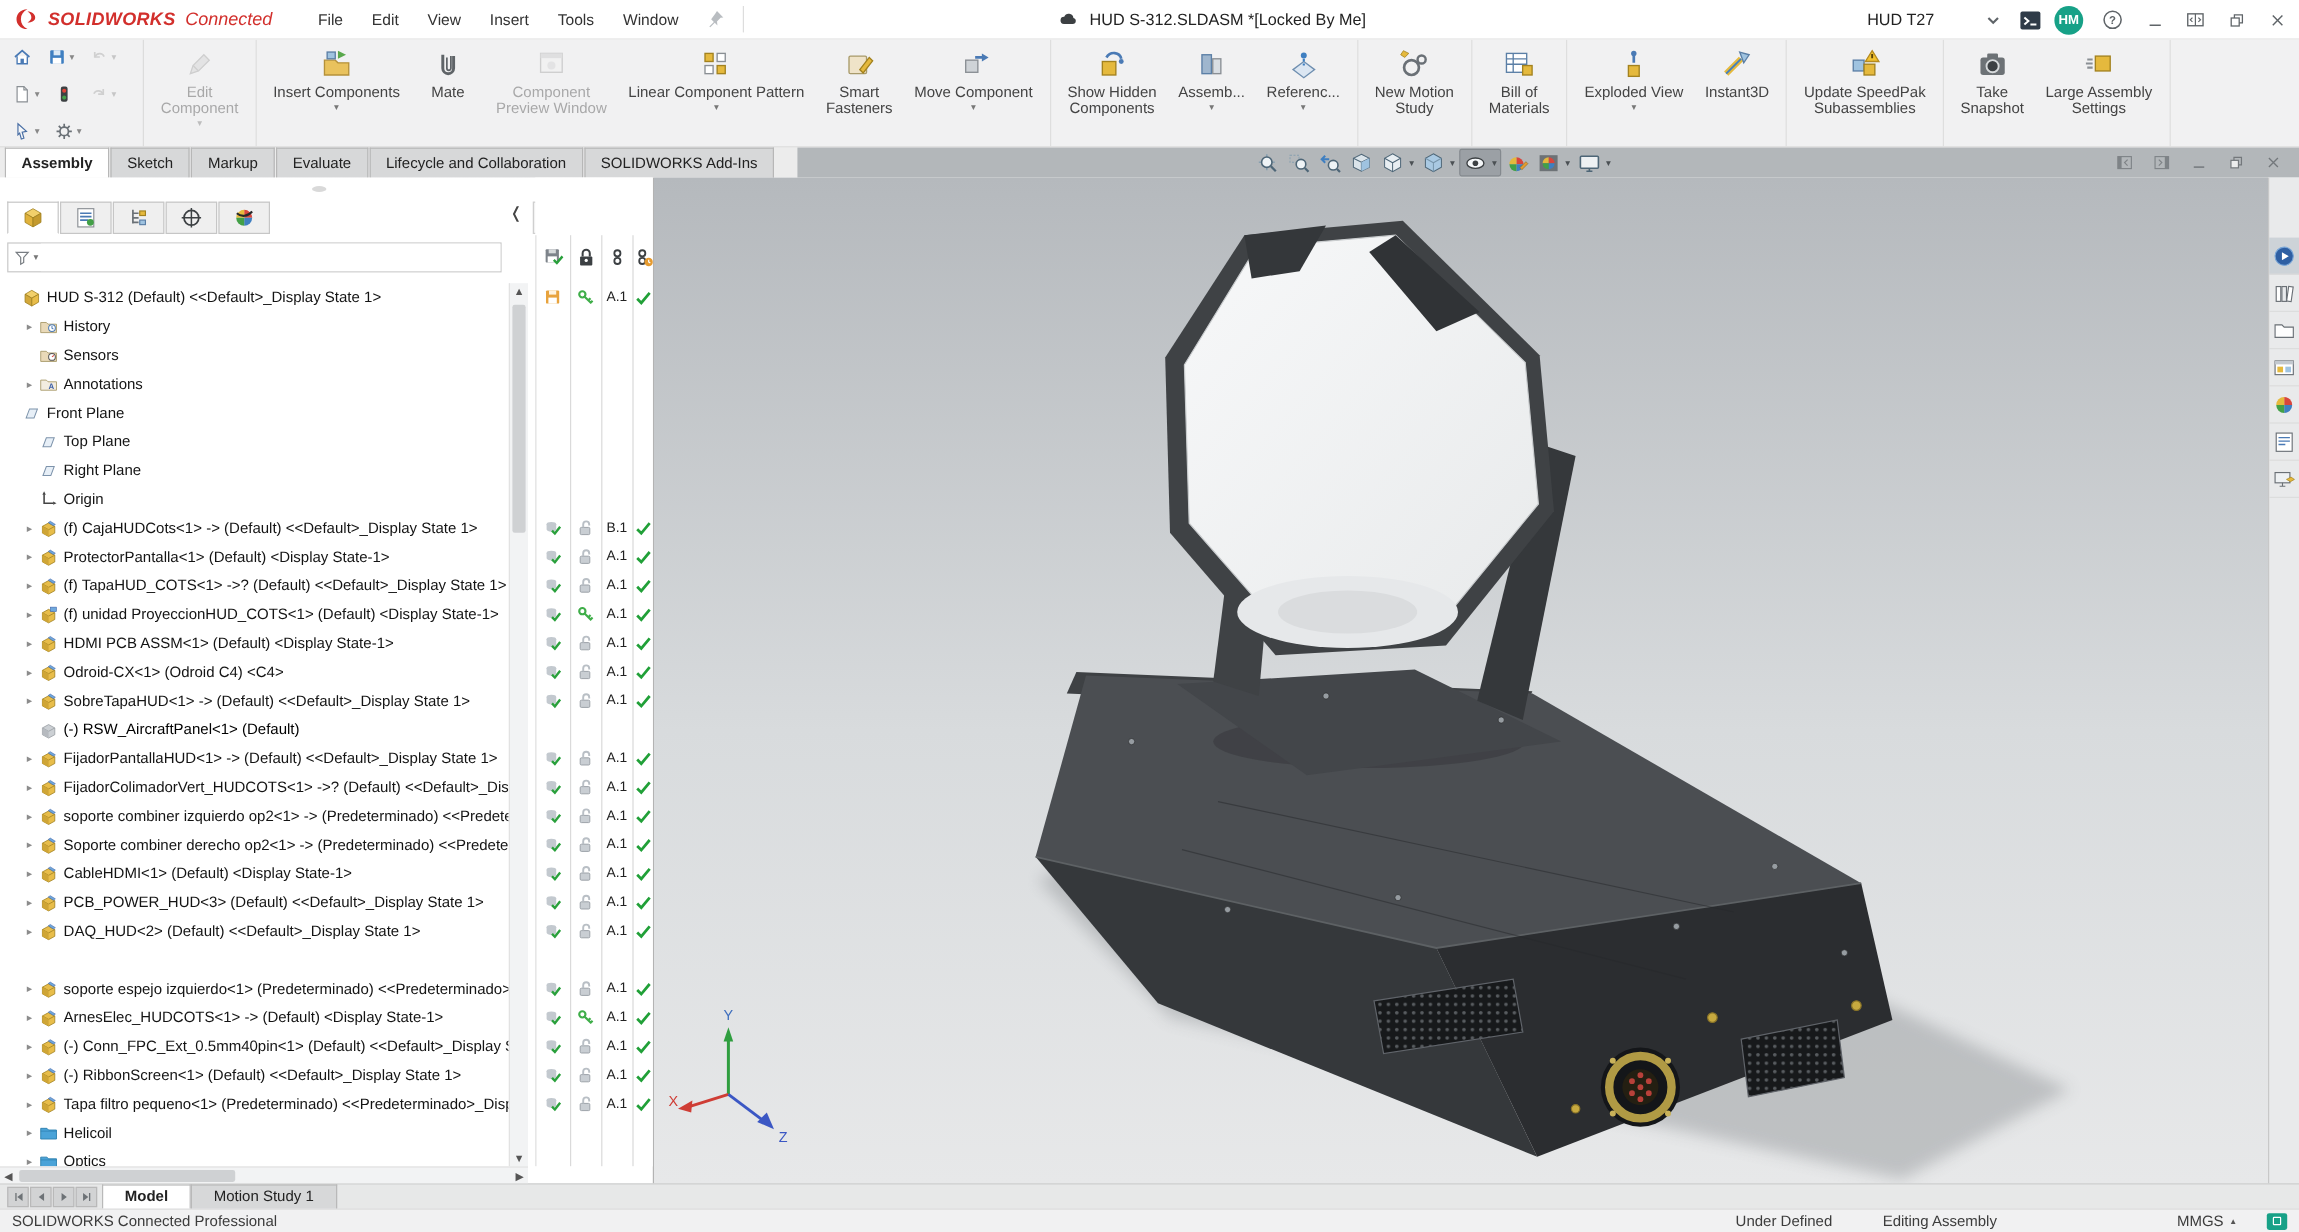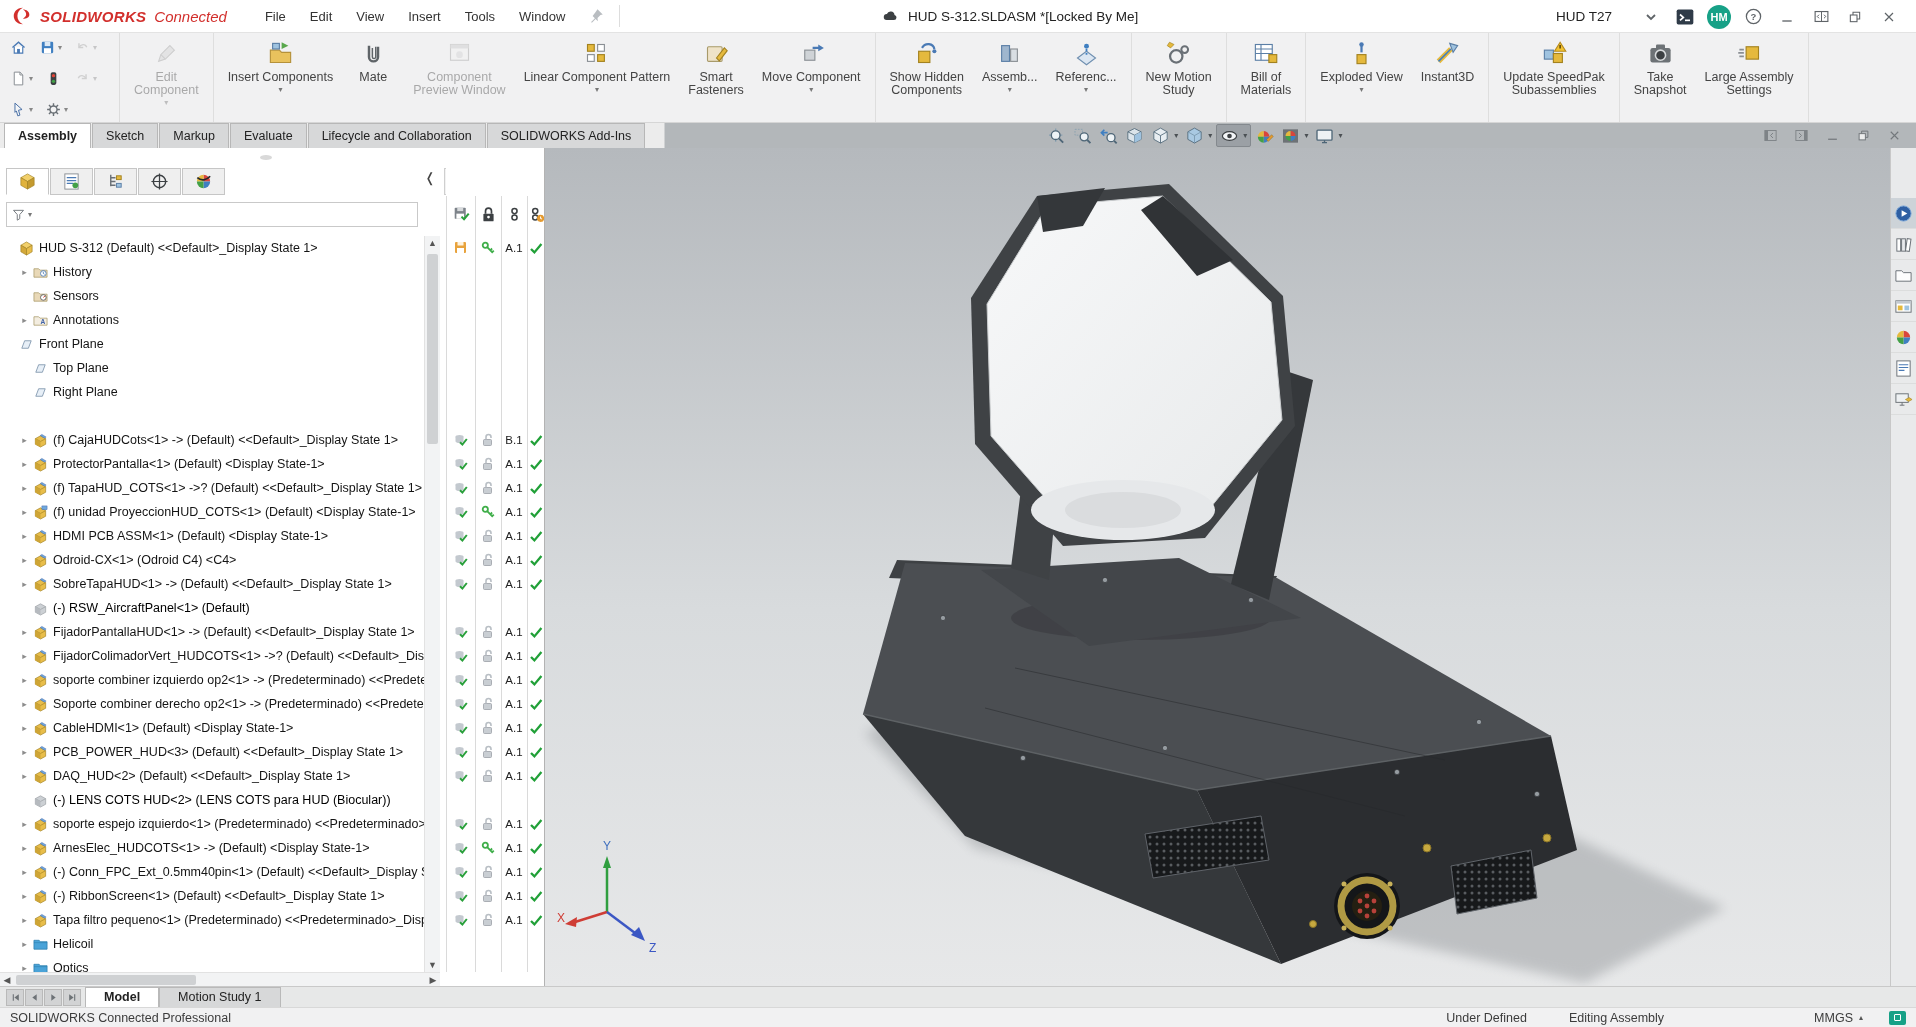--- a/index.html
+++ b/index.html
@@ -12,21 +12,21 @@
   .logo .brand{color:#d22f2c;font-weight:bold;font-style:italic;font-size:15px;letter-spacing:.3px}
   .logo .suffix{color:#d22f2c;font-style:italic;font-size:15px;margin-left:2px}
   .menus{display:flex;margin-left:26px}
   .menu{padding:0 12px;font-size:13px;color:#333;cursor:default}
   .pin{margin-left:10px;width:18px;height:18px;opacity:.8}
   .tb-sep{width:1px;height:22px;background:#ddd;margin-left:14px}
   .doc-title{position:absolute;left:880px;display:flex;align-items:center;gap:8px;font-size:13.5px;color:#222}
   .doc-title svg{width:20px;height:16px}
   .tb-right{position:absolute;right:0;top:0;height:33px;display:flex;align-items:center;gap:0;padding-right:10px}
   .ws{font-size:13.5px;color:#222;margin-right:22px}
-  .tbbtn{width:34px;height:33px;display:flex;align-items:center;justify-content:center}
+  .tbbtn{width:34px;height:33px;display:flex;align-items:center;justify-content:flex-end}
   .avatar{width:24px;height:24px;border-radius:50%;background:#17a187;color:#fff;font-size:11px;font-weight:bold;
     display:flex;align-items:center;justify-content:center}
   
   .ribbon{height:90px;background:#f1f1f2;display:flex;border-bottom:1px solid #d6d6d6}
   .qa{width:120px;padding:6px 8px 4px 10px;display:flex;flex-direction:column;justify-content:space-between;border-right:1px solid #dcdcdc}
   .qarow{display:flex;align-items:center;gap:4px}
   .qaitem{display:flex;align-items:center;margin-right:8px}
   .qaitem svg{width:17px;height:17px}
   .qaitem .qc{font-size:8px;color:#888;margin-left:2px}
   .qaitem.dis{opacity:.4;filter:grayscale(1)}
@@ -970,20 +970,27 @@
           </svg>
           <span class="lbl">Top Plane</span>
         </div>
         <div class="trow" style="top: 144px; padding-left: 18px;">
           <span class="arr"></span>
           <svg class="ticon">
             <use href="#i-tr-plane"></use>
           </svg>
           <span class="lbl">Right Plane</span>
         </div>
+        <div class="trow" style="top: 168px; padding-left: 18px;">
+          <span class="arr"></span>
+          <svg class="ticon">
+            <use href="#i-tr-origin"></use>
+          </svg>
+          <span class="lbl">Origin</span>
+        </div>
         <div class="trow" style="top: 192px; padding-left: 18px;">
           <span class="arr">▸</span>
           <svg class="ticon">
             <use href="#i-tr-part"></use>
           </svg>
           <span class="lbl">(f) CajaHUDCots&lt;1&gt; -&gt; (Default) &lt;&lt;Default&gt;_Display State 1&gt;</span>
         </div>
         <div class="trow" style="top: 216px; padding-left: 18px;">
           <span class="arr">▸</span>
           <svg class="ticon">
@@ -1074,27 +1081,20 @@
             <use href="#i-tr-part"></use>
           </svg>
           <span class="lbl">PCB_POWER_HUD&lt;3&gt; (Default) &lt;&lt;Default&gt;_Display State 1&gt;</span>
         </div>
         <div class="trow" style="top: 528px; padding-left: 18px;">
           <span class="arr">▸</span>
           <svg class="ticon">
             <use href="#i-tr-part"></use>
           </svg>
           <span class="lbl">DAQ_HUD&lt;2&gt; (Default) &lt;&lt;Default&gt;_Display State 1&gt;</span>
-        </div>
-        <div class="trow gray" style="top: 552px; padding-left: 18px;">
-          <span class="arr"></span>
-          <svg class="ticon">
-            <use href="#i-tr-gray"></use>
-          </svg>
-          <span class="lbl">(-) LENS COTS HUD&lt;2&gt; (LENS COTS para HUD (Biocular))</span>
         </div>
         <div class="trow" style="top: 576px; padding-left: 18px;">
           <span class="arr">▸</span>
           <svg class="ticon">
             <use href="#i-tr-part"></use>
           </svg>
           <span class="lbl">soporte espejo izquierdo&lt;1&gt; (Predeterminado) &lt;&lt;Predeterminado&gt;_Display State 1&gt;</span>
         </div>
         <div class="trow" style="top: 600px; padding-left: 18px;">
           <span class="arr">▸</span>

